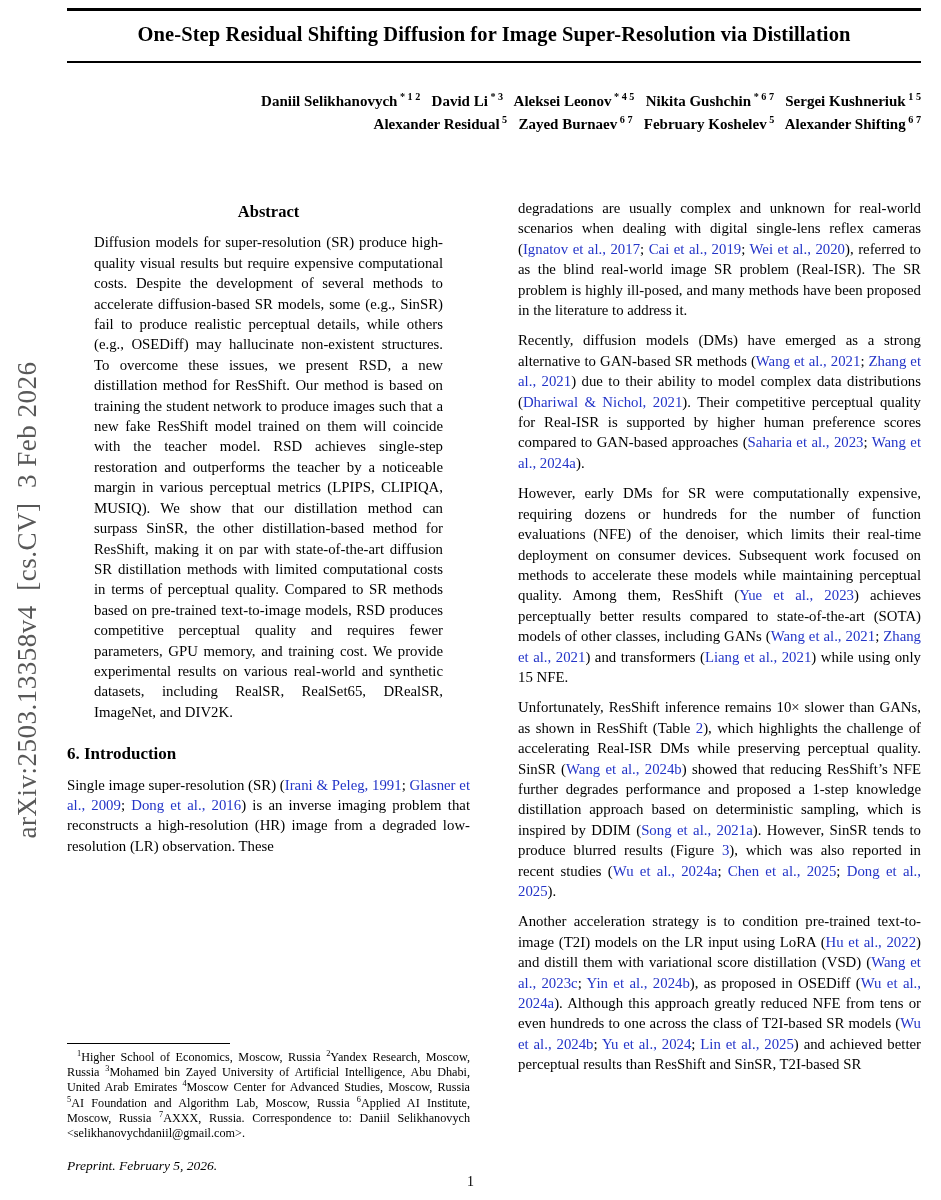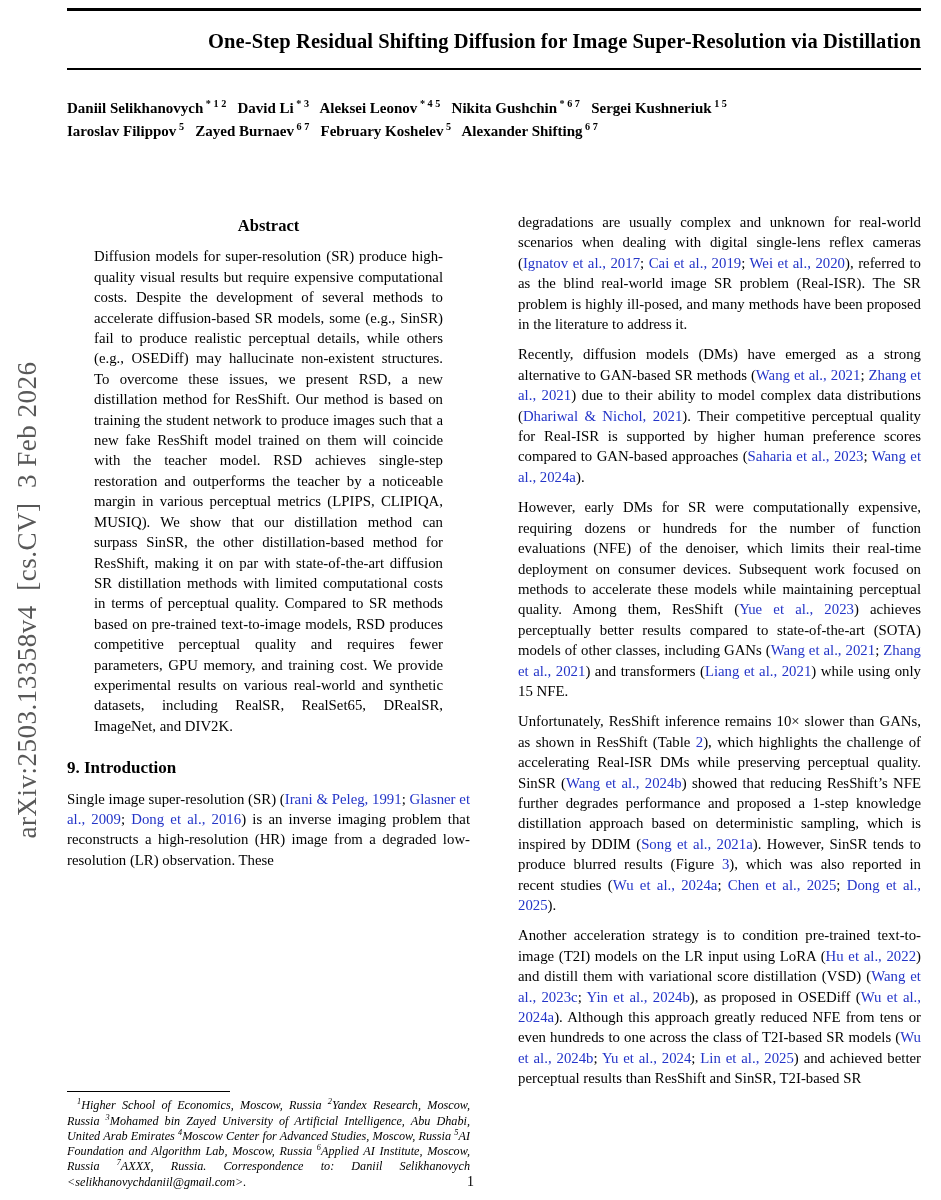--- a/index.html
+++ b/index.html
@@ -5,38 +5,38 @@
   * { margin:0; padding:0; box-sizing:border-box; }
   html,body { background:#e8e8e8; }
   .page {
     position:relative; width:941px; height:1200px; margin:0 auto;
     background:var(--bg,#fff); color:var(--fg,#000);
     font-family:"Liberation Serif", serif; overflow:hidden;
   }
   .content { position:absolute; left:67px; top:0; width:854px; }
   .rule-top { height:3px; background:#000; margin-top:8px; }
   .rule-mid { height:2px; background:#000; margin-top:15px; }
-  .title { font-size:20.5px; font-weight:bold; text-align:right; margin-top:19px; letter-spacing:0.1px; }
-  .authors { text-align:left; font-weight:bold; font-size:15px; margin-top:27px; line-height:23px; }
+  .title { font-size:20.5px; font-weight:bold; text-align:center; margin-top:12px; letter-spacing:0.1px; }
+  .authors { text-align:right; font-weight:bold; font-size:15px; margin-top:27px; line-height:23px; }
   .columns {
-    position:absolute; left:67px; top:212px; width:854px; height:978px;
+    position:absolute; left:67px; top:198px; width:854px; height:978px;
     display:flex; gap:48px;
   }
   .col {
     width:403px; font-size:14.8px; line-height:20.4px; text-align:justify;
     overflow:hidden;
   }
   .col-left { display:flex; flex-direction:column; }
   .abstract-heading { font-size:16.5px; font-weight:bold; text-align:center; margin:4px 0 10px 0; }
   .abstract { padding:0 27px; }
   .section-heading { font-size:17px; font-weight:bold; text-align:left; margin:22px 0 10px 0; }
   .para { margin-bottom:10px; }
   .footnote-block { margin-top:auto; }
   .footnote-rule { width:163px; height:1px; background:#000; margin-bottom:6px; }
-  .footnote { font-size:12.2px; line-height:15.3px; font-style:italic; text-indent:10px; text-align:justify; }
+  .footnote { font-size:12.2px; line-height:15.3px; text-indent:10px; text-align:justify; }
   .preprint { font-size:13.5px; font-style:italic; margin-top:14px; text-align:left; }
   .page-number { position:absolute; left:0; right:0; top:1174px; text-align:center; font-size:14px; }
   .arxiv-watermark {
     position:absolute; left:27px; top:600px; white-space:nowrap;
     transform:translate(-50%,-50%) rotate(-90deg);
     font-size:27px; color:var(--wm,#585858); letter-spacing:0.5px;
   }
   .seg-sup { vertical-align:super; font-size:68%; line-height:0; }
   .seg-b { font-weight:normal; }
   .seg-i { }
@@ -48,36 +48,37 @@
 <div class="page">
 
   <div class="arxiv-watermark">arXiv:2503.13358v4&nbsp;&nbsp;[cs.CV]&nbsp;&nbsp;3 Feb 2026</div>
 
   <div class="content">
     <div class="rule-top"></div>
     <h1 class="title">One-Step Residual Shifting Diffusion for Image Super-Resolution via Distillation</h1>
     <div class="rule-mid"></div>
     <div class="authors">
       <div><span>Daniil Selikhanovych</span><span class="seg-sup"> * 1 2</span><span>&nbsp;&nbsp; </span><span>David Li</span><span class="seg-sup"> * 3</span><span>&nbsp;&nbsp; </span><span>Aleksei Leonov</span><span class="seg-sup"> * 4 5</span><span>&nbsp;&nbsp; </span><span>Nikita Gushchin</span><span class="seg-sup"> * 6 7</span><span>&nbsp;&nbsp; </span><span>Sergei Kushneriuk</span><span class="seg-sup"> 1 5</span></div>
-      <div><span>Iaroslav Filippov</span><span class="seg-sup"> 5</span><span>&nbsp;&nbsp; </span><span>Zayed Burnaev</span><span class="seg-sup"> 6 7</span><span>&nbsp;&nbsp; </span><span>February Koshelev</span><span class="seg-sup"> 5</span><span>&nbsp;&nbsp; </span><span>Alexander Shifting</span><span class="seg-sup"> 6 7</span></div>
+      <div><span>Alexander Residual</span><span class="seg-sup"> 5</span><span>&nbsp;&nbsp; </span><span>Zayed Burnaev</span><span class="seg-sup"> 6 7</span><span>&nbsp;&nbsp; </span><span>February Koshelev</span><span class="seg-sup"> 5</span><span>&nbsp;&nbsp; </span><span>Alexander Shifting</span><span class="seg-sup"> 6 7</span></div>
     </div>
   </div>
 
   <div class="columns">
 
     <div class="col col-left">
       <h2 class="abstract-heading">Abstract</h2>
       <p class="abstract"><span>Diffusion models for super-resolution (SR) produce high-quality visual results but require expensive computational costs. Despite the development of several methods to accelerate diffusion-based SR models, some (e.g., SinSR) fail to produce realistic perceptual details, while others (e.g., OSEDiff) may hallucinate non-existent structures. To overcome these issues, we present </span><span class="seg-b">RSD</span><span>, a new distillation method for ResShift. Our method is based on training the student network to produce images such that a new fake ResShift model trained on them will coincide with the teacher model. RSD achieves single-step restoration and outperforms the teacher by a noticeable margin in various perceptual metrics (LPIPS, CLIPIQA, MUSIQ). We show that our distillation method can surpass SinSR, the other distillation-based method for ResShift, making it on par with state-of-the-art diffusion SR distillation methods with limited computational costs in terms of perceptual quality. Compared to SR methods based on pre-trained text-to-image models, RSD produces competitive perceptual quality and requires fewer parameters, GPU memory, and training cost. We provide experimental results on various real-world and synthetic datasets, including RealSR, RealSet65, DRealSR, ImageNet, and DIV2K.</span></p>
 
-      <h2 class="section-heading">9. Introduction</h2>
+      <h2 class="section-heading">6. Introduction</h2>
       <p class="para"><span>Single image super-resolution (SR) (</span><span class="seg-cite">Irani &amp; Peleg, 1991</span><span>; </span><span class="seg-cite">Glasner et al., 2009</span><span>; </span><span class="seg-cite">Dong et al., 2016</span><span>) is an inverse imaging problem that reconstructs a high-resolution (HR) image from a degraded low-resolution (LR) observation. These</span></p>
 
       <div class="footnote-block">
         <div class="footnote-rule"></div>
         <p class="footnote"><span class="seg-sup">1</span><span>Higher School of Economics, Moscow, Russia </span><span class="seg-sup">2</span><span>Yandex Research, Moscow, Russia </span><span class="seg-sup">3</span><span>Mohamed bin Zayed University of Artificial Intelligence, Abu Dhabi, United Arab Emirates </span><span class="seg-sup">4</span><span>Moscow Center for Advanced Studies, Moscow, Russia </span><span class="seg-sup">5</span><span>AI Foundation and Algorithm Lab, Moscow, Russia </span><span class="seg-sup">6</span><span>Applied AI Institute, Moscow, Russia </span><span class="seg-sup">7</span><span>AXXX, Russia. Correspondence to: Daniil Selikhanovych &lt;selikhanovychdaniil@gmail.com&gt;.</span></p>
+        <p class="preprint">Preprint. February 5, 2026.</p>
       </div>
     </div>
 
     <div class="col col-right">
       <p class="para"><span>degradations are usually </span><span class="seg-i">complex and unknown</span><span> for real-world scenarios when dealing with digital single-lens reflex cameras (</span><span class="seg-cite">Ignatov et al., 2017</span><span>; </span><span class="seg-cite">Cai et al., 2019</span><span>; </span><span class="seg-cite">Wei et al., 2020</span><span>), referred to as the blind real-world image SR problem (Real-ISR). The SR problem is highly ill-posed, and many methods have been proposed in the literature to address it.</span></p>
       <p class="para"><span>Recently, diffusion models (DMs) have emerged as a strong alternative to GAN-based SR methods (</span><span class="seg-cite">Wang et al., 2021</span><span>; </span><span class="seg-cite">Zhang et al., 2021</span><span>) due to their ability to model complex data distributions (</span><span class="seg-cite">Dhariwal &amp; Nichol, 2021</span><span>). Their competitive perceptual quality for Real-ISR is supported by higher human preference scores compared to GAN-based approaches (</span><span class="seg-cite">Saharia et al., 2023</span><span>; </span><span class="seg-cite">Wang et al., 2024a</span><span>).</span></p>
       <p class="para"><span>However, early DMs for SR were computationally expensive, requiring dozens or hundreds for the number of function evaluations (NFE) of the denoiser, which limits their real-time deployment on consumer devices. Subsequent work focused on methods to accelerate these models while maintaining perceptual quality. Among them, ResShift (</span><span class="seg-cite">Yue et al., 2023</span><span>) achieves perceptually better results compared to state-of-the-art (SOTA) models of other classes, including GANs (</span><span class="seg-cite">Wang et al., 2021</span><span>; </span><span class="seg-cite">Zhang et al., 2021</span><span>) and transformers (</span><span class="seg-cite">Liang et al., 2021</span><span>) while using only 15 NFE.</span></p>
       <p class="para"><span>Unfortunately, ResShift inference remains 10× slower than GANs, as shown in ResShift (Table </span><span class="seg-cite">2</span><span>), which highlights the challenge of accelerating Real-ISR DMs while preserving perceptual quality. SinSR (</span><span class="seg-cite">Wang et al., 2024b</span><span>) showed that reducing ResShift’s NFE further degrades performance and proposed a 1-step </span><span class="seg-b">knowledge distillation</span><span> approach based on deterministic sampling, which is inspired by DDIM (</span><span class="seg-cite">Song et al., 2021a</span><span>). However, SinSR tends to produce blurred results (Figure </span><span class="seg-cite">3</span><span>), which was also reported in recent studies (</span><span class="seg-cite">Wu et al., 2024a</span><span>; </span><span class="seg-cite">Chen et al., 2025</span><span>; </span><span class="seg-cite">Dong et al., 2025</span><span>).</span></p>
       <p class="para"><span>Another acceleration strategy is to condition pre-trained </span><span class="seg-i">text-to-image</span><span> (T2I) models on the LR input using LoRA (</span><span class="seg-cite">Hu et al., 2022</span><span>) and distill them with </span><span class="seg-b">variational score distillation</span><span> (VSD) (</span><span class="seg-cite">Wang et al., 2023c</span><span>; </span><span class="seg-cite">Yin et al., 2024b</span><span>), as proposed in OSEDiff (</span><span class="seg-cite">Wu et al., 2024a</span><span>). Although this approach greatly reduced NFE from tens or even hundreds to one across the class of T2I-based SR models (</span><span class="seg-cite">Wu et al., 2024b</span><span>; </span><span class="seg-cite">Yu et al., 2024</span><span>; </span><span class="seg-cite">Lin et al., 2025</span><span>) and achieved better perceptual results than ResShift and SinSR, T2I-based SR</span></p>
     </div>

